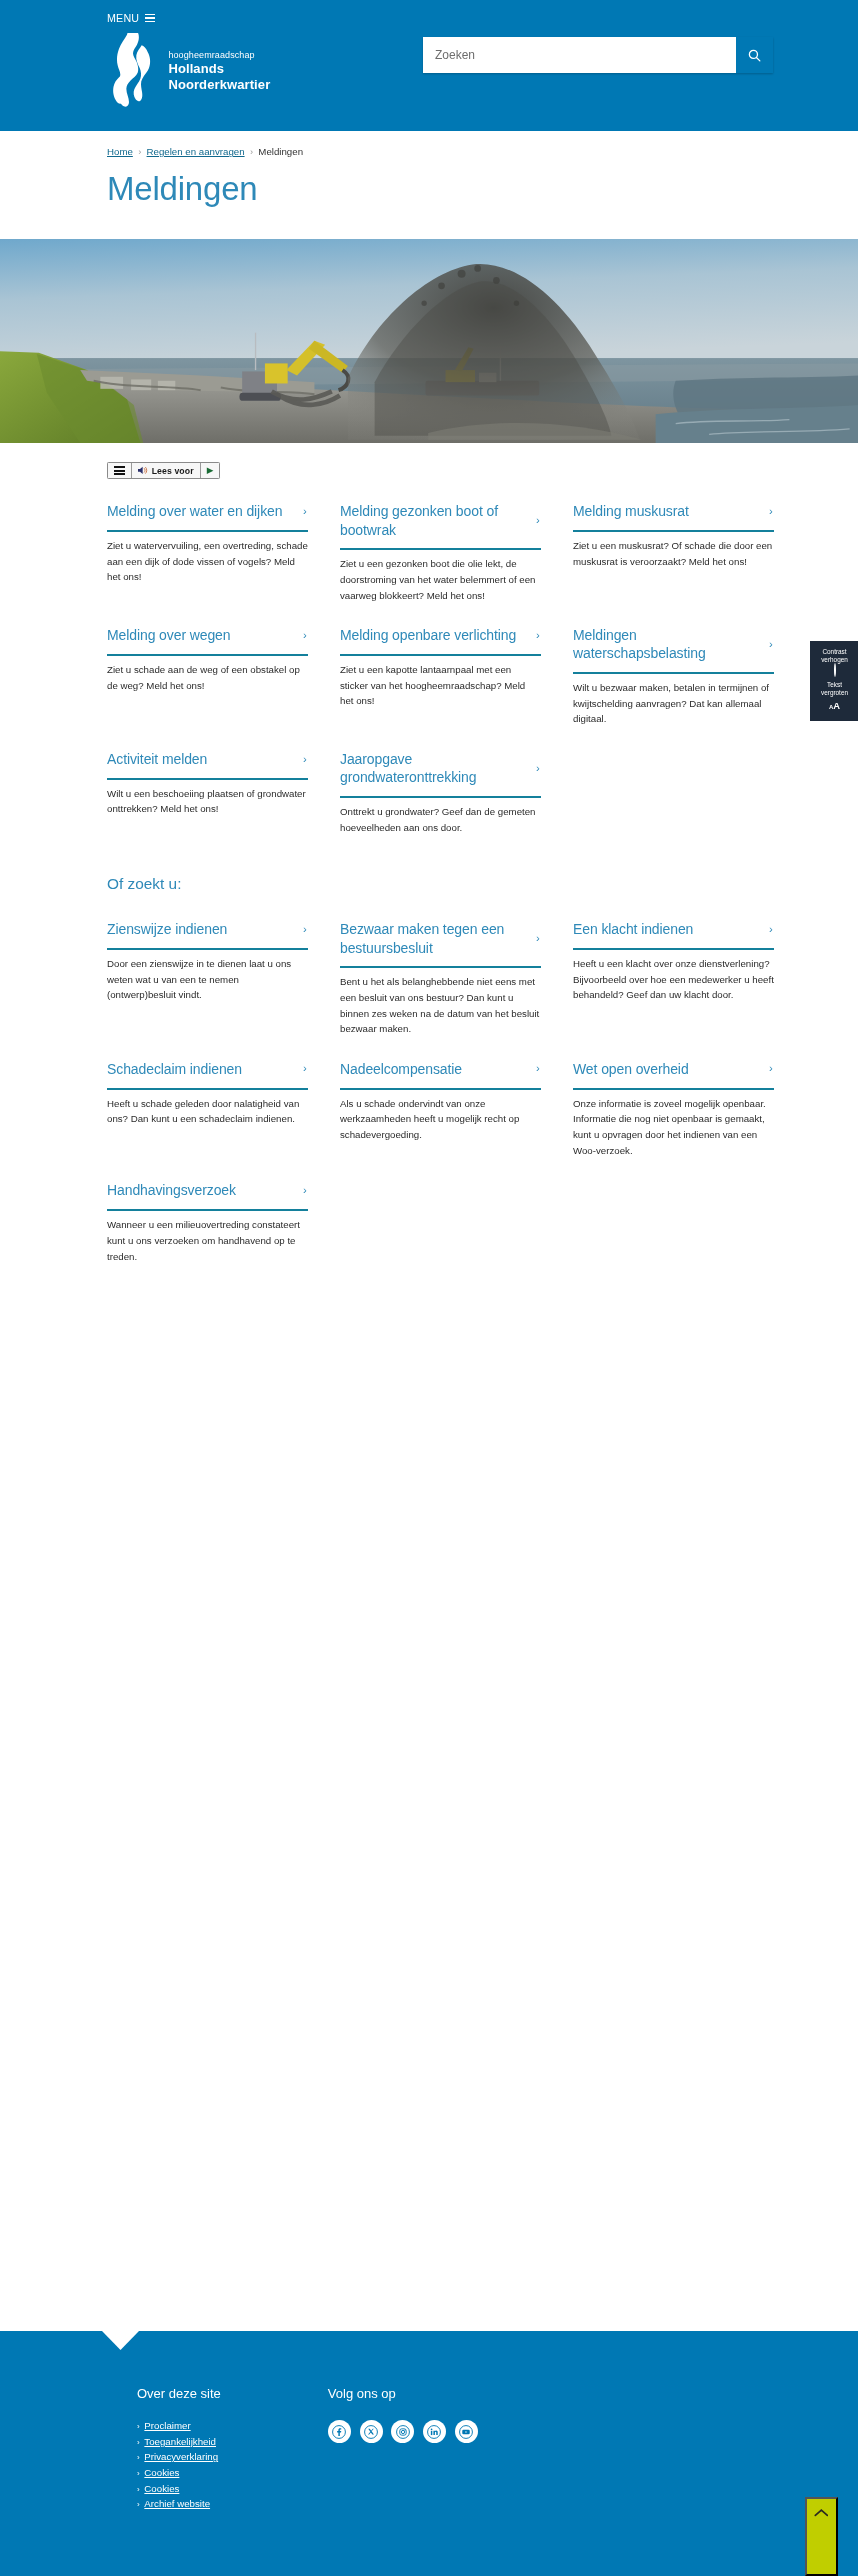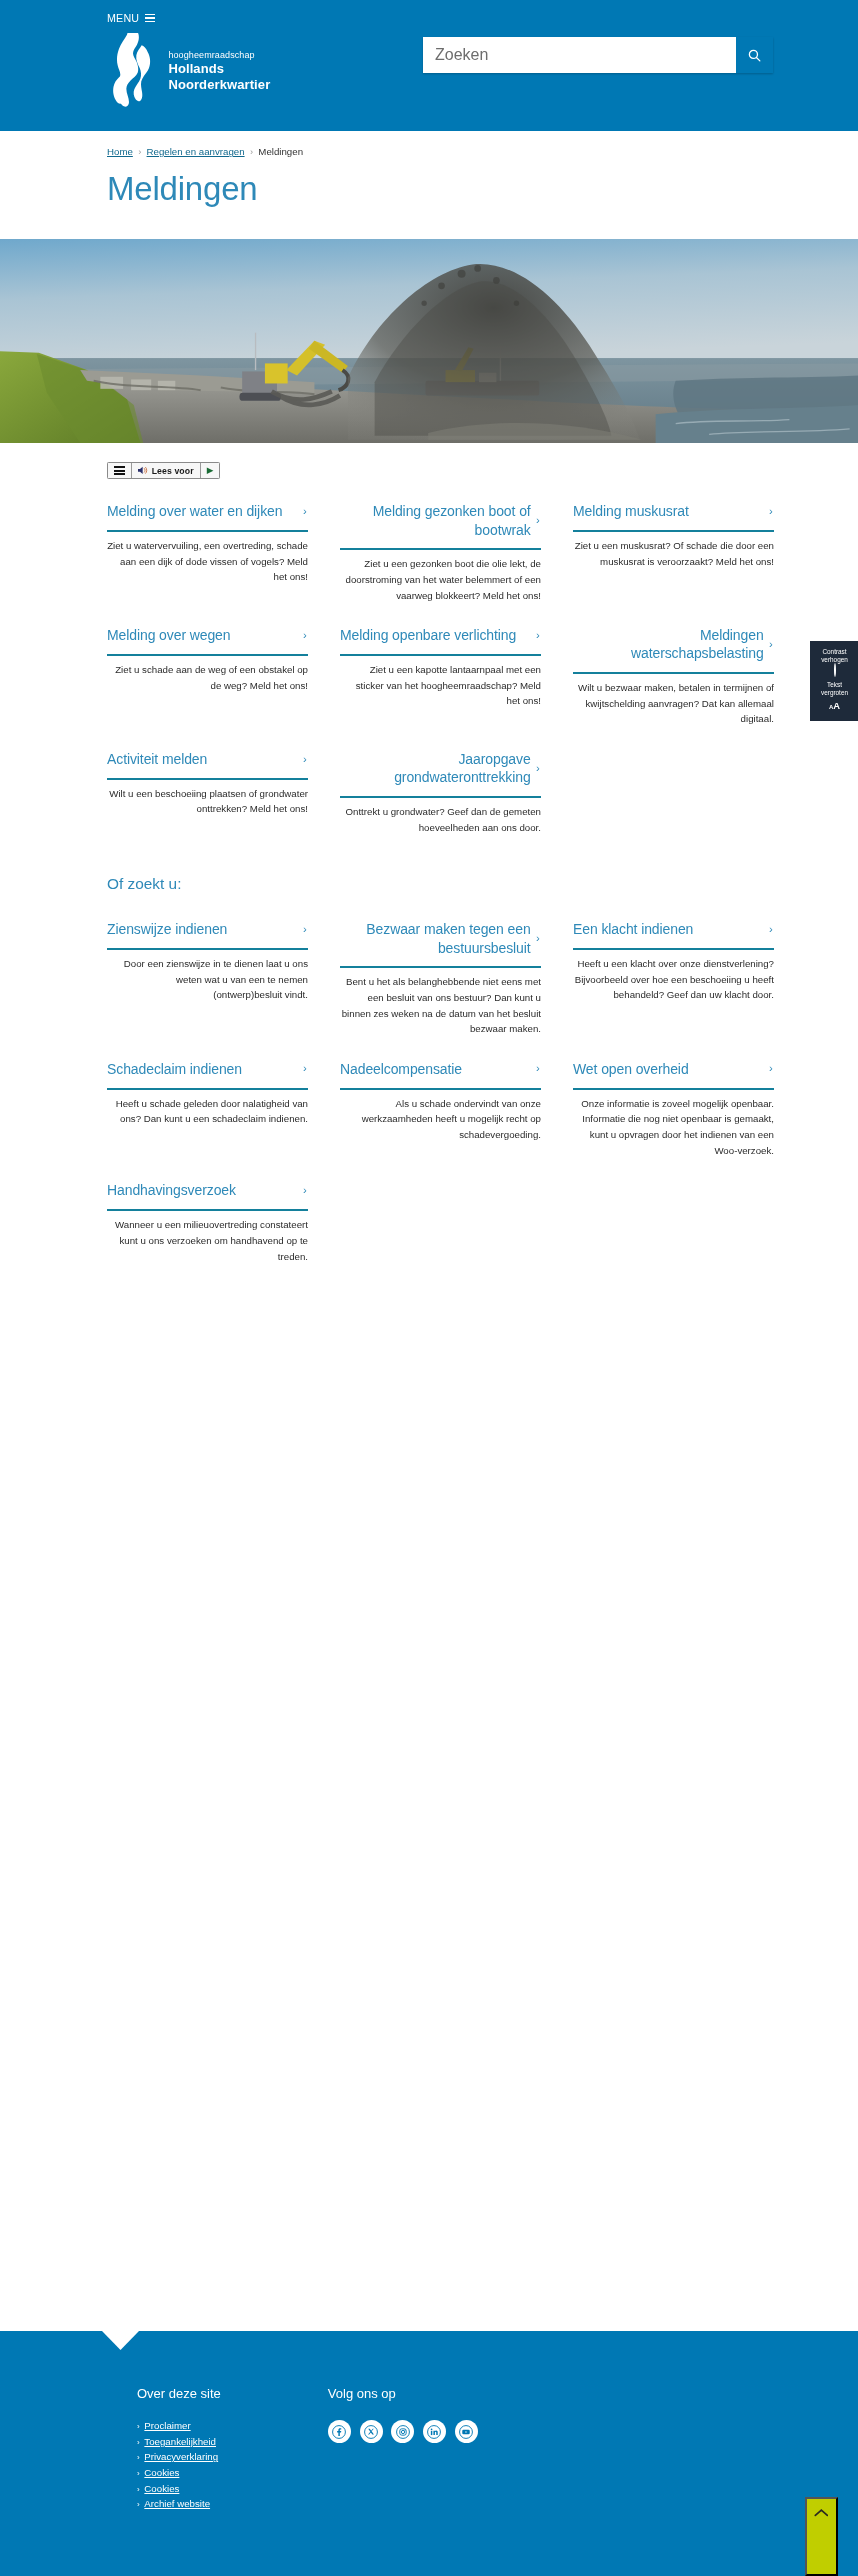--- a/index.html
+++ b/index.html
@@ -56,21 +56,21 @@
     width: 350px;
     height: 36px;
     display: flex;
     box-shadow: 0 0.7px 2px rgba(0,0,0,.22);
   }
   .search-input {
     flex: 1;
     border: none;
     outline: none;
     background: #fff;
-    font-size: 16px;
+    font-size: 12px;
     font-family: "Liberation Sans", sans-serif;
     color: #333;
     padding: 8px 12px;
   }
   .search-input::placeholder { color: #6d6d6d; }
   .search-btn {
     width: 37px;
     background: #0078b4;
     border: none;
     display: flex;
@@ -131,21 +131,21 @@
     padding: 0 6px; border-right: 0.7px solid #9a9a9a;
   }
   .rs-cell:last-child { border-right: none; }
   .rs-bars { display: flex; flex-direction: column; gap: 1.3px; width: 10.7px; }
   .rs-bars i { display: block; height: 2px; background: #111; width: 100%; }
   .rs-label { font-size: 8.7px; font-weight: 700; color: #1a1a1a; letter-spacing: 0.1px; }
   .rs-speaker { margin-right: 4px; display: inline-flex; }
   .rs-play { color: #1a6b35; font-size: 8.7px; line-height: 1; }
 
   
-  .content { padding: 0 16px 0 107px; width: 859px; text-align: right; }
+  .content { padding: 0 16px 0 107px; width: 859px; }
   .card-grid {
     display: grid;
     grid-template-columns: 201px 201px 201px;
     column-gap: 32px;
     row-gap: 0;
     width: 634px;
   }
   .card {
     padding-top: 23px;
     display: flex;
@@ -541,21 +541,21 @@
       <span class="card-rule"></span>
       <span class="card-desc">Bent u het als belanghebbende niet eens met een besluit van ons bestuur? Dan kunt u binnen zes weken na de datum van het besluit bezwaar maken.</span>
     </a>
 
     <a class="card">
       <span class="card-head">
         <span class="card-title">Een klacht indienen</span>
         <span class="card-chevron">›</span>
       </span>
       <span class="card-rule"></span>
-      <span class="card-desc">Heeft u een klacht over onze dienstverlening? Bijvoorbeeld over hoe een beschoeiing u heeft behandeld? Geef dan uw klacht door.</span>
+      <span class="card-desc">Heeft u een klacht over onze dienstverlening? Bijvoorbeeld over hoe een medewerker u heeft behandeld? Geef dan uw klacht door.</span>
     </a>
 
     <a class="card">
       <span class="card-head">
         <span class="card-title">Schadeclaim indienen</span>
         <span class="card-chevron">›</span>
       </span>
       <span class="card-rule"></span>
       <span class="card-desc">Heeft u schade geleden door nalatigheid van ons? Dan kunt u een schadeclaim indienen.</span>
     </a>

